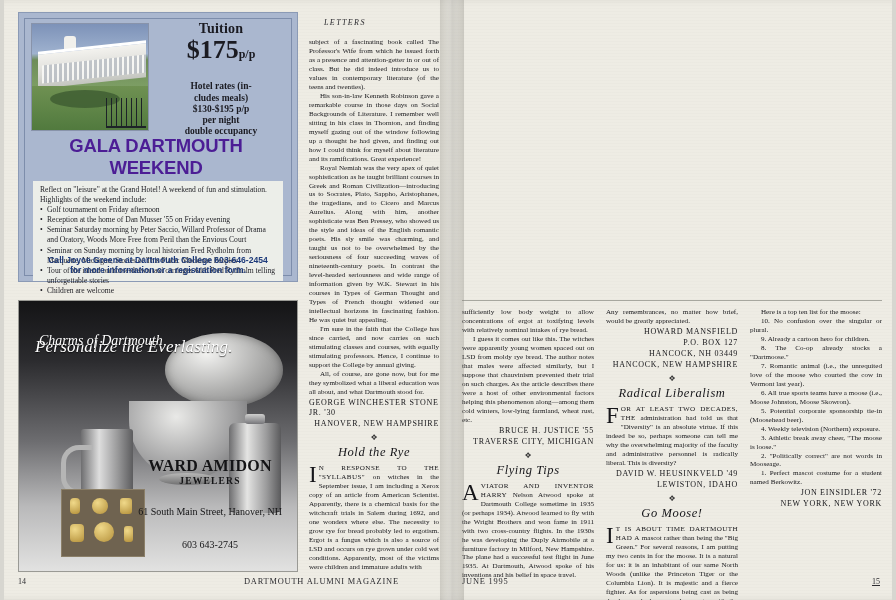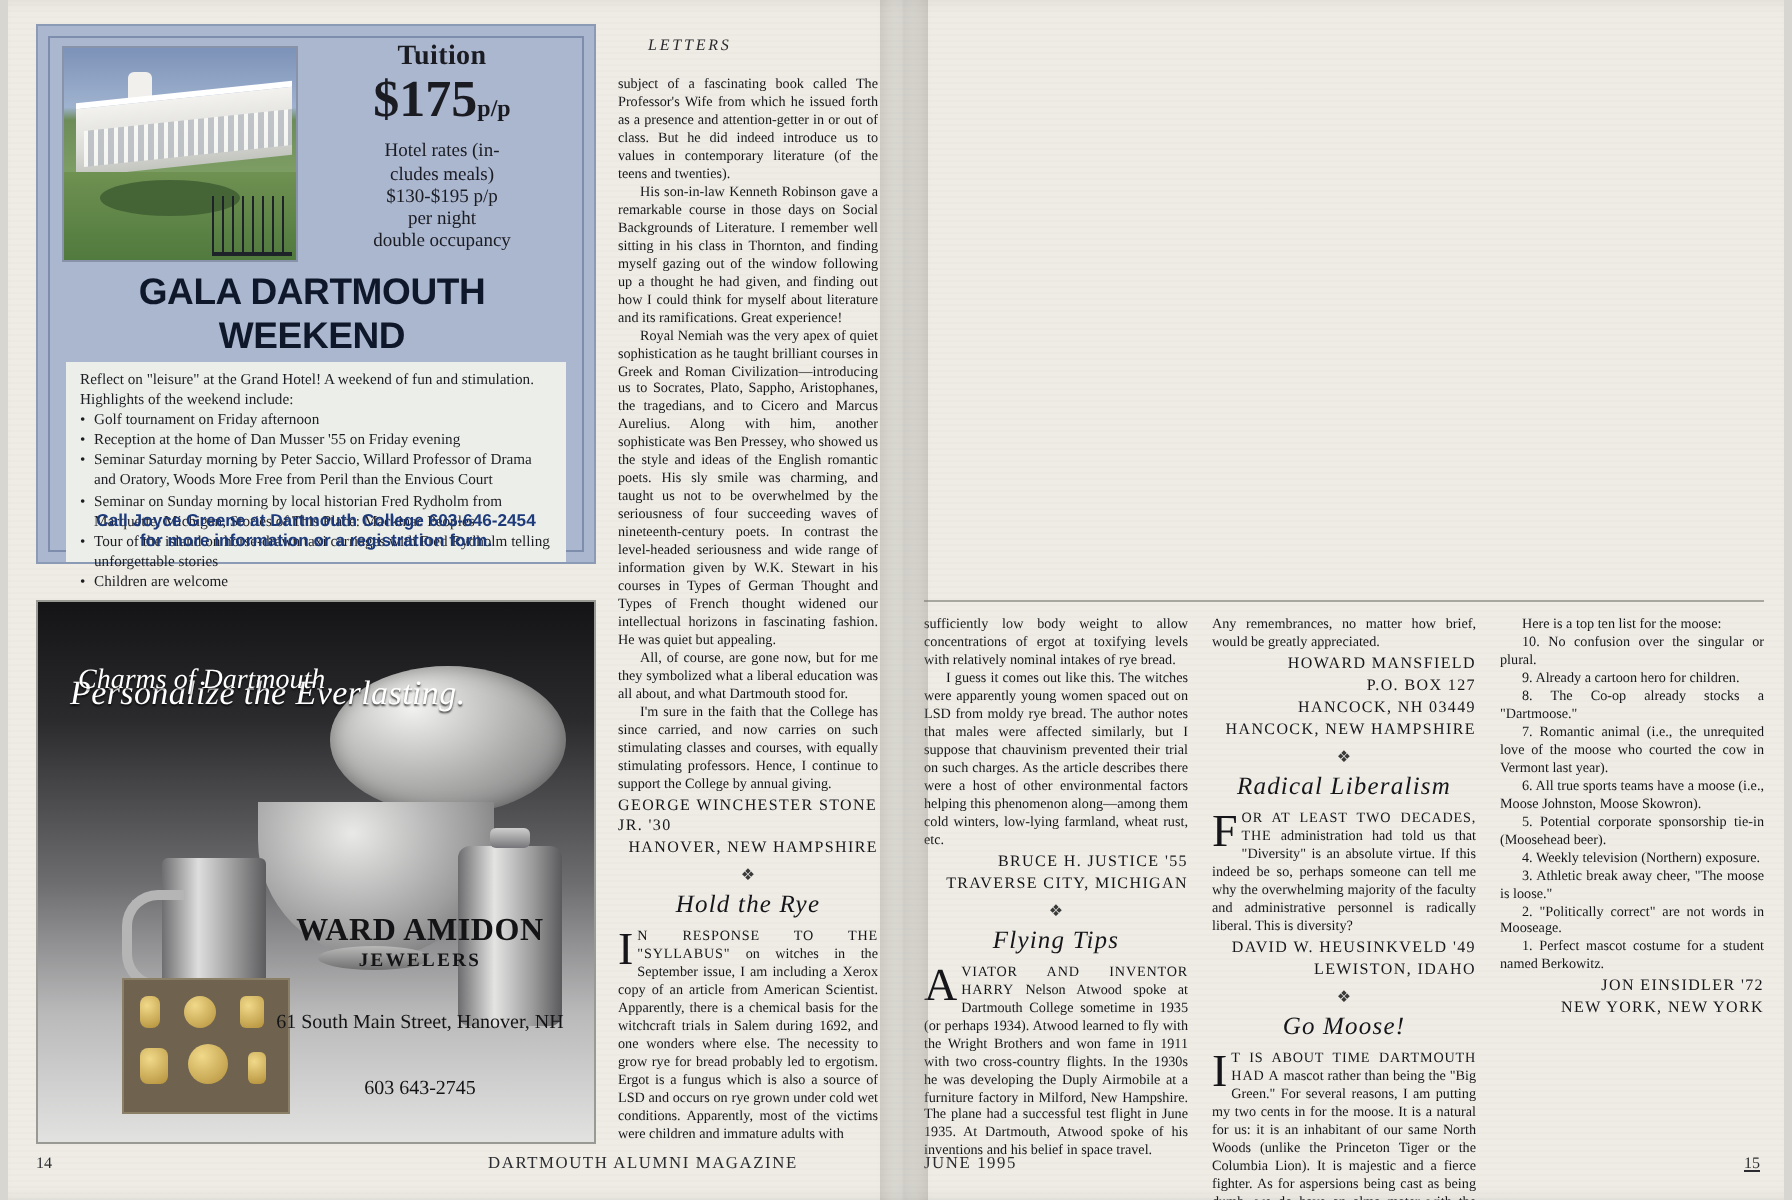--- a/index.html
+++ b/index.html
@@ -31,22 +31,22 @@
   .gala-photo .cupola{position:absolute;left:32px;top:12px;width:12px;height:14px;background:#f1f0ec;border-radius:3px 3px 0 0;}
   .gala-photo .lawn{position:absolute;left:0;bottom:0;width:100%;height:44px;
      background:linear-gradient(to bottom,#6f9152,#517a3e);}
   .gala-photo .shrub{position:absolute;bottom:22px;left:18px;width:70px;height:18px;background:#3f5e33;border-radius:50%;opacity:.85;}
   .gala-photo .fence{position:absolute;right:2px;bottom:2px;width:40px;height:28px;
      background:repeating-linear-gradient(90deg,#1d2328 0 1px,transparent 1px 5px);border-bottom:2px solid #1d2328;}
   .gala-price{position:absolute;left:124px;top:-2px;right:0;text-align:center;color:#1b1b22;}
   .gala-price .t1{font-weight:bold;font-size:14px;letter-spacing:.2px;}
   .gala-price .t2{font-weight:bold;font-size:26px;line-height:1.05;margin-top:-1px;}
   .gala-price .t2 small{font-size:12px;font-family:Liberation Serif, serif;}
-  .gala-price .t3{font-weight:normal;font-size:9.5px;line-height:1.18;margin-top:8px;}
-  .gala-head{position:absolute;left:4px;right:8px;top:122px;text-align:center;color:#0f172a;}
+  .gala-price .t3{font-weight:bold;font-size:9.5px;line-height:1.18;margin-top:18px;}
+  .gala-head{position:absolute;left:4px;right:8px;top:122px;text-align:center;color:#4c1d95;}
   .gala-head .h1{font-family:"Liberation Sans",sans-serif;font-weight:bold;font-size:18.5px;letter-spacing:-.2px;}
   .gala-head .h2{font-family:"Liberation Sans",sans-serif;font-weight:bold;font-size:10.5px;margin-top:2px;}
   .gala-head .h3{font-family:"Liberation Sans",sans-serif;font-weight:bold;font-size:10.5px;}
   .gala-body{position:absolute;left:14px;right:14px;top:168px;height:92px;background:#eceee9;
              padding:4px 7px;font-size:7.6px;line-height:1.33;color:#1d1d23;}
   .gala-body p{margin:0;}
   .gala-body ul{margin:0;padding:0;list-style:none;}
   .gala-body li{position:relative;padding-left:7px;}
   .gala-body li:before{content:"\2022";position:absolute;left:0;top:0;}
   .gala-foot{position:absolute;left:8px;right:8px;bottom:5px;text-align:center;color:#1d3a7a;
@@ -176,22 +176,22 @@
         <div class="n3">61 South Main Street, Hanover, NH</div>
         <div class="n3">603 643-2745</div>
       </div>
     </div>
 
     <div class="running" style="left:320px;top:18px;">LETTERS</div>
     <div class="col" style="left:305px;top:38px;width:130px;">
       <p class="noind">subject of a fascinating book called The Professor's Wife from which he issued forth as a presence and attention-getter in or out of class. But he did indeed introduce us to values in contemporary literature (of the teens and twenties).</p>
       <p>His son-in-law Kenneth Robinson gave a remarkable course in those days on Social Backgrounds of Literature. I remember well sitting in his class in Thornton, and finding myself gazing out of the window following up a thought he had given, and finding out how I could think for myself about literature and its ramifications. Great experience!</p>
       <p>Royal Nemiah was the very apex of quiet sophistication as he taught brilliant courses in Greek and Roman Civilization—introducing us to Socrates, Plato, Sappho, Aristophanes, the tragedians, and to Cicero and Marcus Aurelius. Along with him, another sophisticate was Ben Pressey, who showed us the style and ideas of the English romantic poets. His sly smile was charming, and taught us not to be overwhelmed by the seriousness of four succeeding waves of nineteenth-century poets. In contrast the level-headed seriousness and wide range of information given by W.K. Stewart in his courses in Types of German Thought and Types of French thought widened our intellectual horizons in fascinating fashion. He was quiet but appealing.</p>
+      <p>I'm sure in the faith that the College has since carried, and now carries on such stimulating classes and courses, with equally stimulating professors. Hence, I continue to support the College by annual giving.</p>
       <p>All, of course, are gone now, but for me they symbolized what a liberal education was all about, and what Dartmouth stood for.</p>
-      <p>I'm sure in the faith that the College has since carried, and now carries on such stimulating classes and courses, with equally stimulating professors. Hence, I continue to support the College by annual giving.</p>
       <span class="sig" style="text-align:left;">GEORGE WINCHESTER STONE JR. '30</span>
       <span class="sig">HANOVER, NEW HAMPSHIRE</span>
       <div class="dingbat">❖</div>
       <div class="subhead">Hold the Rye</div>
       <p class="noind"><span class="dropcap">I</span><span class="sc">N RESPONSE TO THE "SYLLABUS"</span> <span>on witches in the September issue, I am including a Xerox copy of an article from American Scientist. Apparently, there is a chemical basis for the witchcraft trials in Salem during 1692, and one wonders where else. The necessity to grow rye for bread probably led to ergotism. Ergot is a fungus which is also a source of LSD and occurs on rye grown under cold wet conditions. Apparently, most of the victims were children and immature adults with</span></p>
     </div>
     <div class="folio" style="left:14px;bottom:14px;">14</div>
     <div class="footer-mag" style="left:240px;bottom:14px;">DARTMOUTH ALUMNI MAGAZINE</div>
   </div>
 

